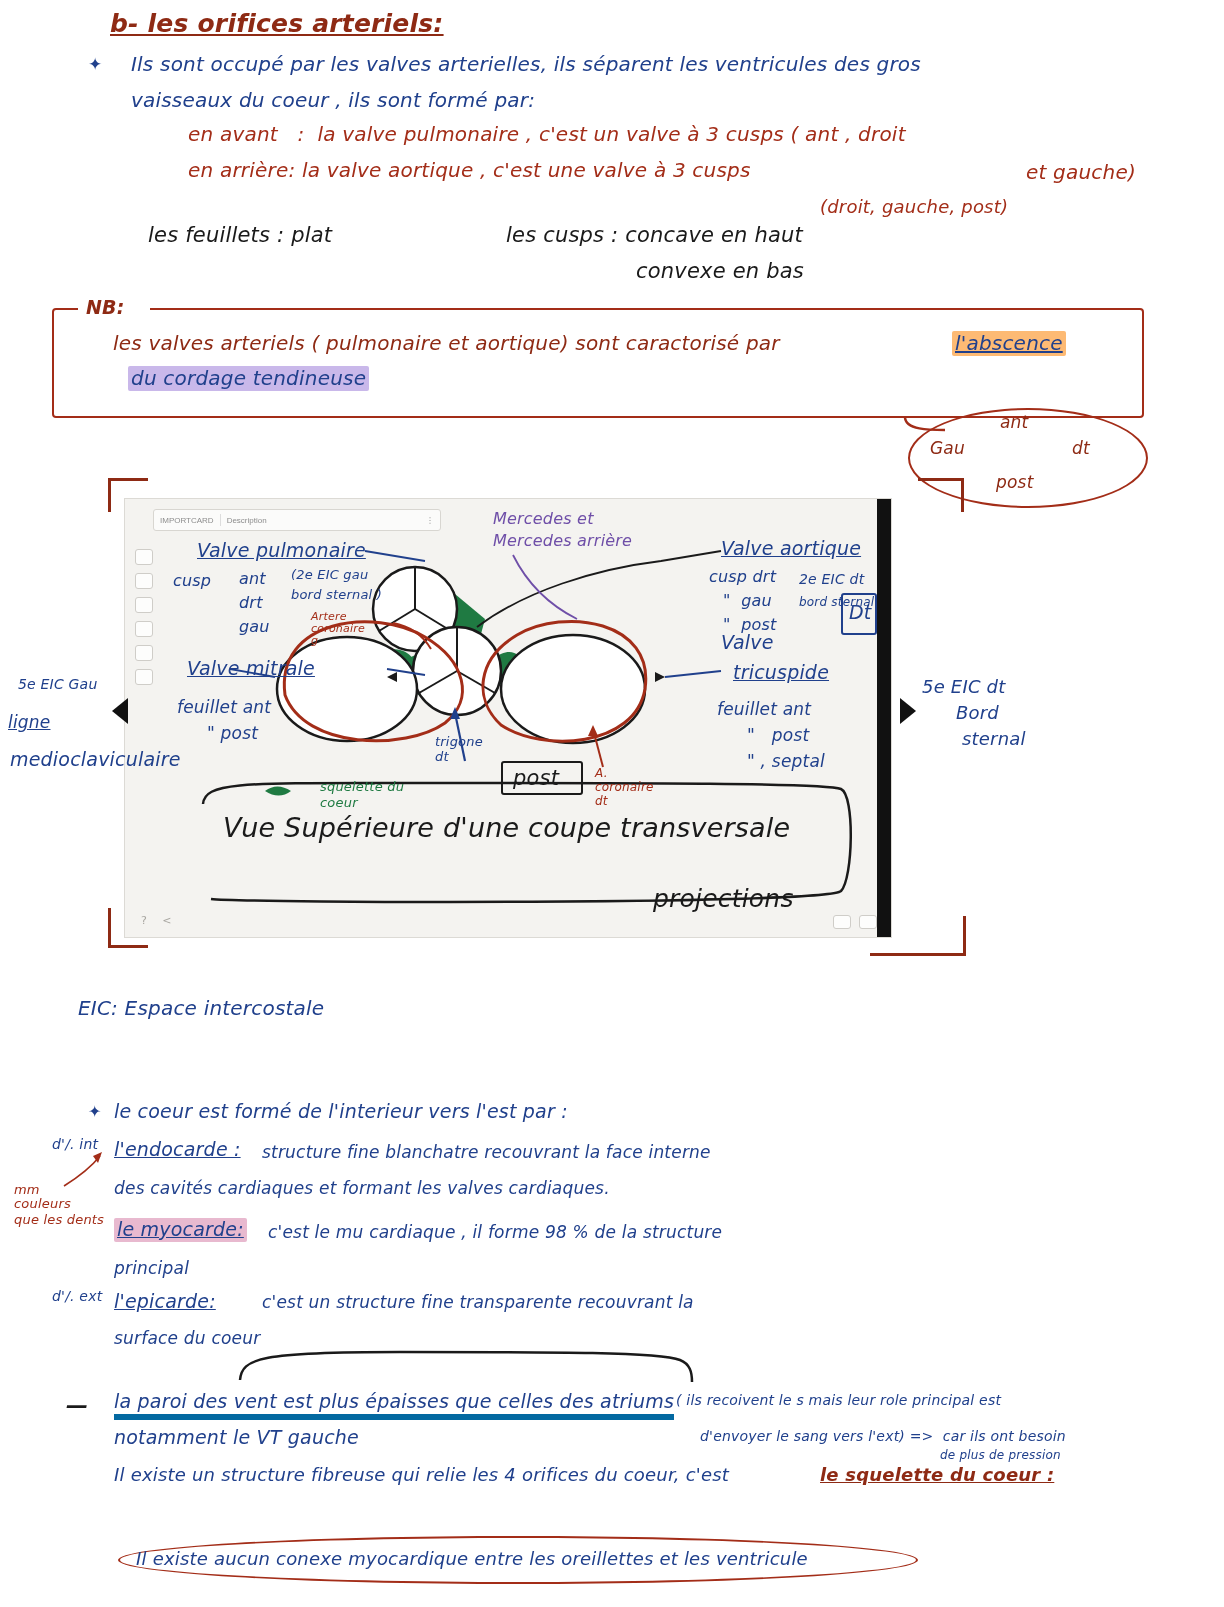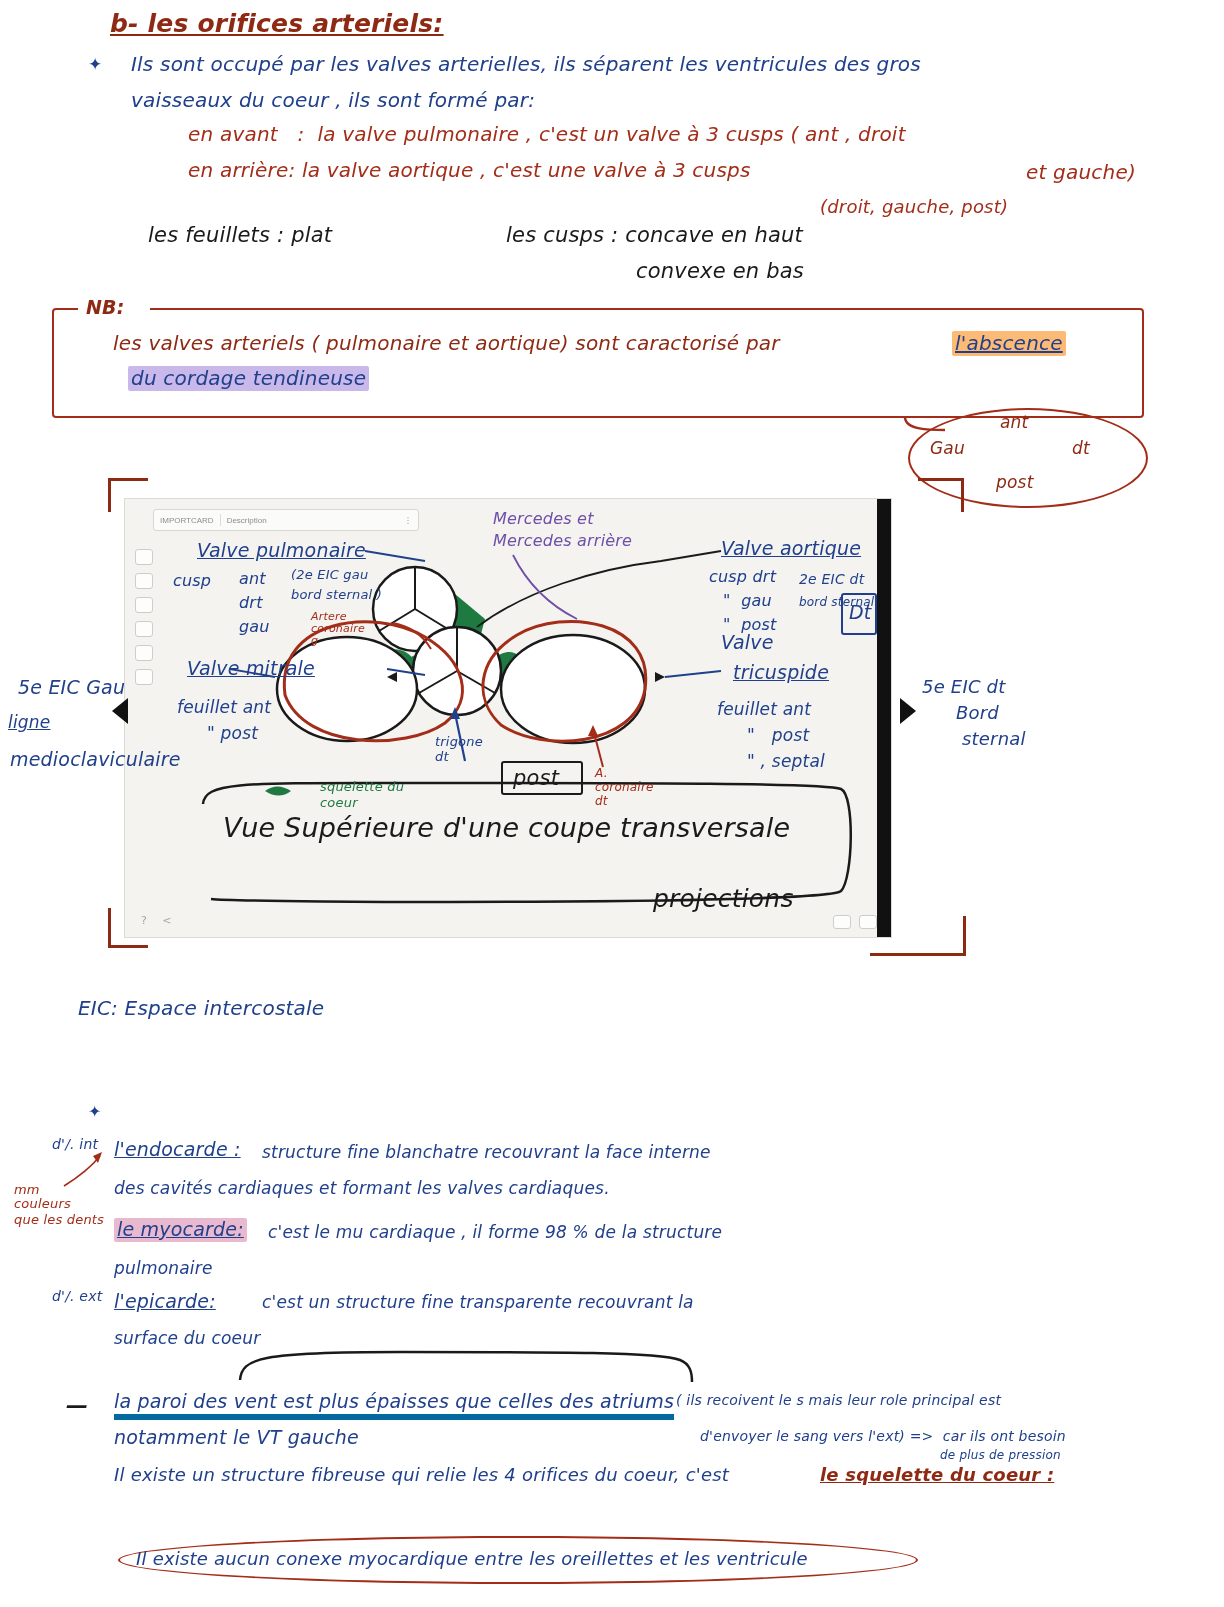--- a/index.html
+++ b/index.html
@@ -55,21 +55,21 @@
 
   
   .photo {
     position: absolute;
     background: #f4f3f0;
     border: 1px solid #dcdad5;
     overflow: hidden;
   }
   .photo-toolbar {
     position: absolute; left: 28px; top: 10px;
-    width: 266px; height: 22px;
+    width: 288px; height: 22px;
     background: #fbfbfa; border: 1px solid #d8d6d1; border-radius: 3px;
     display: flex; align-items: center; gap: 6px; padding: 0 6px;
     font-size: 8px; color: #8d8d8d; font-family: "Liberation Sans", sans-serif;
   }
   .photo-toolbar .sep { width:1px; height:12px; background:#ddd; }
   .photo-left-rail {
     position: absolute; left: 6px; top: 44px;
     width: 26px; height: 200px;
     display: flex; flex-direction: column; gap: 8px; align-items: center;
     padding-top: 6px;
@@ -284,49 +284,50 @@
   </div>
 
   <div class="bracket" style="left:108px; top:478px; width:40px; height:34px; border-width:3px 0 0 3px;"></div>
   <div class="bracket" style="left:108px; top:908px; width:40px; height:40px; border-width:0 0 3px 3px;"></div>
   <div class="bracket" style="left:918px; top:478px; width:46px; height:34px; border-width:3px 3px 0 0;"></div>
   <div class="bracket" style="left:870px; top:916px; width:96px; height:40px; border-width:0 3px 3px 0;"></div>
 
   <div class="arrowL" style="left:112px; top:698px;"></div>
   <div class="arrowR" style="left:900px; top:698px;"></div>
 
-  <div class="hw blue" style="left:18px; top:676px; font-size:19px;">5e EIC Gau</div>
+  <div class="hw blue" style="left:18px; top:676px; font-size:14px;">5e EIC Gau</div>
   <div class="hw blue" style="left:8px; top:712px; font-size:17px;text-decoration:underline;">ligne</div>
   <div class="hw blue" style="left:10px; top:748px; font-size:19px;">medioclaviculaire</div>
 
   <div class="hw blue" style="left:922px; top:676px; font-size:18px;">5e EIC dt</div>
   <div class="hw blue" style="left:956px; top:702px; font-size:18px;">Bord</div>
   <div class="hw blue" style="left:962px; top:728px; font-size:18px;">sternal</div>
 
   <div class="hw blue" style="left:78px; top:996px; font-size:20px;">EIC: Espace intercostale</div>
 
 
   <div class="hw blue bold" style="left:88px; top:1102px; font-size:16px;">✦</div>
+  <div class="hw blue" style="left:114px; top:1100px; font-size:19px;">le coeur est formé de l'interieur vers l'est par :</div>
 
   <div class="hw blue" style="left:52px; top:1136px; font-size:14px;">d'/. int</div>
   <div class="hw blue u" style="left:114px; top:1138px; font-size:19px;">l'endocarde :</div>
   <div class="hw blue" style="left:262px; top:1142px; font-size:17px;">structure fine blanchatre recouvrant la face interne</div>
   <div class="hw blue" style="left:114px; top:1178px; font-size:17px;">des cavités cardiaques et formant les valves cardiaques.</div>
 
   <div class="hw red" style="left:14px; top:1182px; font-size:13px;">mm</div>
   <div class="hw red" style="left:14px; top:1196px; font-size:13px;">couleurs</div>
   <div class="hw red" style="left:14px; top:1212px; font-size:13px;">que les dents</div>
   <svg style="left:0; top:0; width:1224px; height:1607px;">
     <path d="M 64 1186 C 80 1176 92 1166 100 1156" stroke="#a32d18" stroke-width="1.6" fill="none"></path>
     <path d="M 102 1152 l -9 4 l 5 7 z" fill="#a32d18"></path>
   </svg>
 
   <div class="hw blue u" style="left:114px; top:1218px; font-size:19px; background:#e8b9cf; padding:0 3px; border-radius:2px;">le myocarde:</div>
   <div class="hw blue" style="left:268px; top:1222px; font-size:17px;">c'est le mu cardiaque , il forme 98 % de la structure</div>
-  <div class="hw blue" style="left:114px; top:1258px; font-size:17px;">pulmonaire</div>
+  <div class="hw blue" style="left:114px; top:1258px; font-size:17px;">principal</div>
 
   <div class="hw blue" style="left:52px; top:1288px; font-size:14px;">d'/. ext</div>
   <div class="hw blue u" style="left:114px; top:1290px; font-size:19px;">l'epicarde:</div>
   <div class="hw blue" style="left:262px; top:1292px; font-size:17px;">c'est un structure fine transparente recouvrant la</div>
   <div class="hw blue" style="left:114px; top:1328px; font-size:17px;">surface du coeur</div>
 
   <div class="hw black bold" style="left:66px; top:1392px; font-size:22px;">—</div>
   <div class="hw blue underline-pink" style="left:114px; top:1390px; font-size:19px;">la paroi des vent est plus épaisses que celles des atriums</div>
   <div class="hw blue" style="left:676px; top:1392px; font-size:14px;">( ils recoivent le s mais leur role principal est</div>
   <div class="hw blue" style="left:114px; top:1426px; font-size:19px;">notamment le VT gauche</div>

